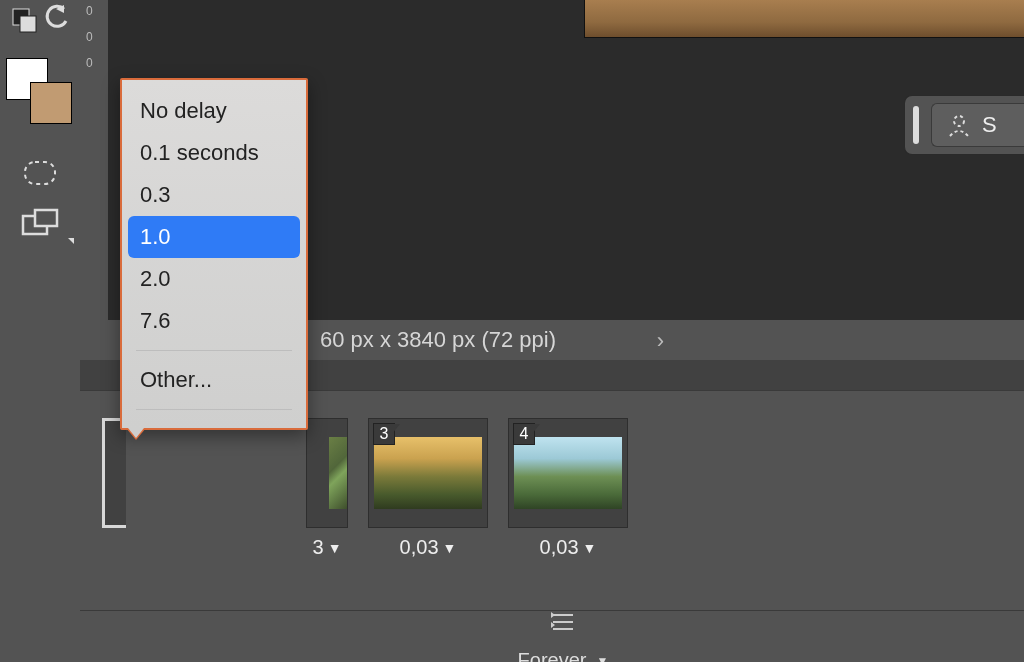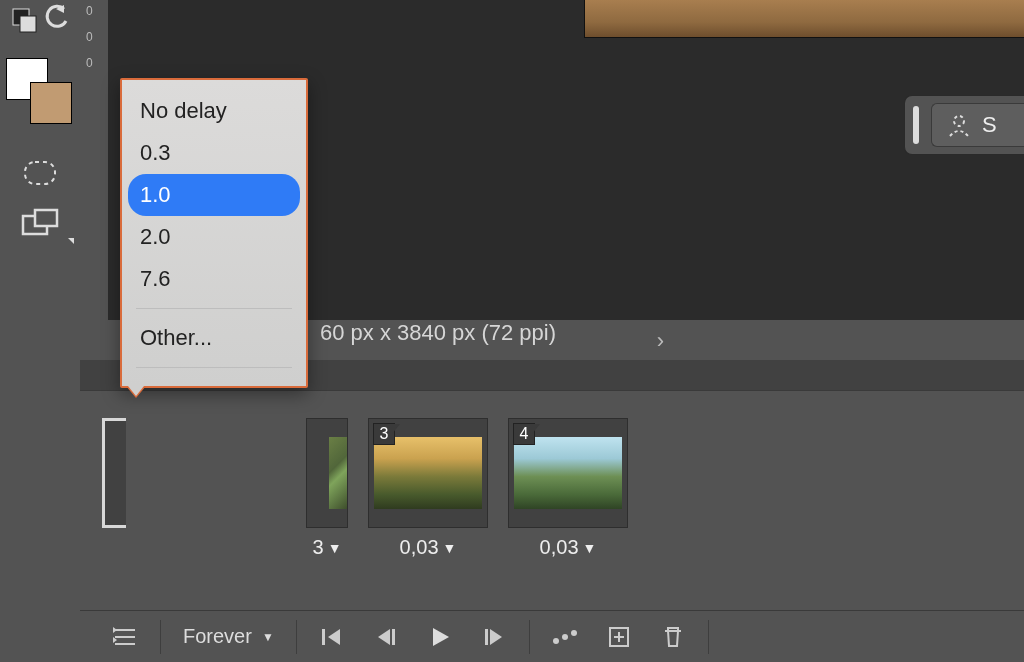--- a/index.html
+++ b/index.html
@@ -19,51 +19,51 @@
   
   .imgpeek{position:absolute;top:0;right:0;width:440px;height:38px;
     background:linear-gradient(180deg,#a87e4f 0%,#8f6a40 60%,#6e4e2d 100%);
     border-left:1px solid #111;border-bottom:1px solid #111;}
   
   .rightbtn-wrap{position:absolute;top:95px;right:0;height:60px;width:120px;
     background:#535353;border:1px solid #2a2a2a;border-right:none;border-radius:8px 0 0 8px;display:flex;align-items:center;}
   .rightbtn-handle{width:6px;height:38px;background:#ddd;border-radius:3px;margin-left:8px;margin-right:12px;}
   .rightbtn{flex:1;height:44px;background:#5e5e5e;border:1px solid #3a3a3a;border-right:none;border-radius:6px 0 0 6px;display:flex;align-items:center;gap:10px;padding-left:14px;color:#eee;font-size:22px;}
   
-  .infobar{position:absolute;left:80px;top:320px;right:0;height:40px;display:flex;background:#535353;color:#d6d6d6;font-size:22px;}
+  .infobar{position:absolute;left:80px;top:320px;right:0;height:40px;display:flex;align-items:center;background:#535353;color:#d6d6d6;font-size:22px;}
   .infobar .txt{padding-left:240px;}
   .info-arrow{position:absolute;right:360px;top:8px;font-size:22px;color:#bbb;}
   .sepbar{position:absolute;left:80px;top:360px;right:0;height:30px;background:#414141;}
   
   .timeline{position:absolute;left:80px;top:390px;right:0;bottom:0;background:#535353;}
   .sepline{position:absolute;left:0;right:0;top:0;height:1px;background:#3a3a3a;}
   .frames{position:absolute;left:22px;top:28px;display:flex;gap:20px;}
   .frame{width:120px;}
   .thumbwrap{width:120px;height:110px;background:#414141;border:1px solid #2e2e2e;display:flex;align-items:center;justify-content:center;position:relative;}
   .frame.sel .thumbwrap{border:3px solid #d8d8d8;}
   .thumb{width:108px;height:72px;}
   .thumb.t3{background:linear-gradient(180deg,#e7c06a 0%,#caa24f 30%,#7b7a3a 55%,#485a2c 80%,#2f3b1f 100%);}
   .thumb.t4{background:linear-gradient(180deg,#bfe3ef 0%,#9cc9d6 30%,#6d8f54 55%,#4a6a39 80%,#2f4425 100%);}
   .thumb.tpartial{background:linear-gradient(135deg,#6a7f45 0%,#51663a 40%,#7fa45b 55%,#3e4e2c 100%);width:18px;height:72px;margin-left:auto;}
   .badge{position:absolute;left:4px;top:4px;width:22px;height:22px;background:#3a3a3a;color:#fff;font-size:16px;display:flex;align-items:center;justify-content:center;border:1px solid #222;}
   .badge .fold{position:absolute;right:-6px;top:0;width:0;height:0;border-top:10px solid #3a3a3a;border-right:8px solid transparent;}
   .frame-delay{margin-top:8px;text-align:center;color:#eee;font-size:20px;display:flex;align-items:center;justify-content:center;gap:4px;}
   .frame-delay .chev{font-size:14px;}
   
-  .playbar{position:absolute;left:0;right:0;bottom:0;height:52px;background:#535353;border-top:1px solid #3a3a3a;display:flex;align-items:center;padding-left:22px;gap:8px;}
+  .playbar{position:absolute;left:0;right:0;bottom:0;height:52px;background:#535353;border-top:1px solid #3a3a3a;display:flex;align-items:center;padding-left:22px;gap:8px;flex-direction:column;}
   .pb-btn{width:46px;height:36px;display:flex;align-items:center;justify-content:center;color:#ddd;}
   .pb-sep{width:1px;height:34px;background:#3e3e3e;margin:0 4px;}
   .loop{display:flex;align-items:center;gap:10px;color:#ddd;font-size:20px;padding:0 10px;}
   .loop .tri{font-size:12px;}
   
   .menu{position:absolute;left:120px;top:78px;width:188px;background:linear-gradient(#dcdbda,#cfcfce);border:2px solid #d96b3b;border-radius:2px;box-shadow:0 6px 18px rgba(0,0,0,.4);padding:10px 0;}
   .menu .tip{position:absolute;left:6px;bottom:-10px;width:0;height:0;border-top:10px solid #cfcfce;border-left:8px solid transparent;border-right:8px solid transparent;}
   .menu .tipb{position:absolute;left:4px;bottom:-12px;width:0;height:0;border-top:12px solid #d96b3b;border-left:10px solid transparent;border-right:10px solid transparent;}
   .mi{padding:8px 18px;font-size:22px;color:#222;cursor:default;}
-  .mi.sel{background:#2f7bf6;color:#fff;border-radius:18px;margin:0 6px;padding-left:12px;}
+  .mi.sel{background:#2f7bf6;color:#fff;border-radius:6px;margin:0 6px;padding-left:12px;}
   .mhr{height:1px;background:#bdbdbd;margin:8px 14px;}
   svg{display:block;}
 </style>
 </head>
 <body>
 
 <div class="toolcol">
   <span class="swap-icon">
     <svg width="28" height="28">
         <rect x="3" y="3" width="16" height="16" fill="#222" stroke="#ddd"></rect>
@@ -219,20 +219,21 @@
         <svg width="22" height="24">
           <path d="M3 6h16M6 6V3h10v3M6 6l1 15h8l1-15" fill="none" stroke="#ccc" stroke-width="2"></path>
         </svg>
       </div>
     <div class="pb-sep"></div>
   </div>
 </div>
 
 <div class="menu">
   <div class="mi">No delay</div>
+  <div class="mi">0.1 seconds</div>
   <div class="mi">0.3</div>
   <div class="mi sel">1.0</div>
   <div class="mi">2.0</div>
   <div class="mi">7.6</div>
   <div class="mhr"></div>
   <div class="mi">Other...</div>
   <div class="mhr"></div>
   <div class="tipb"></div>
   <div class="tip"></div>
 </div>

